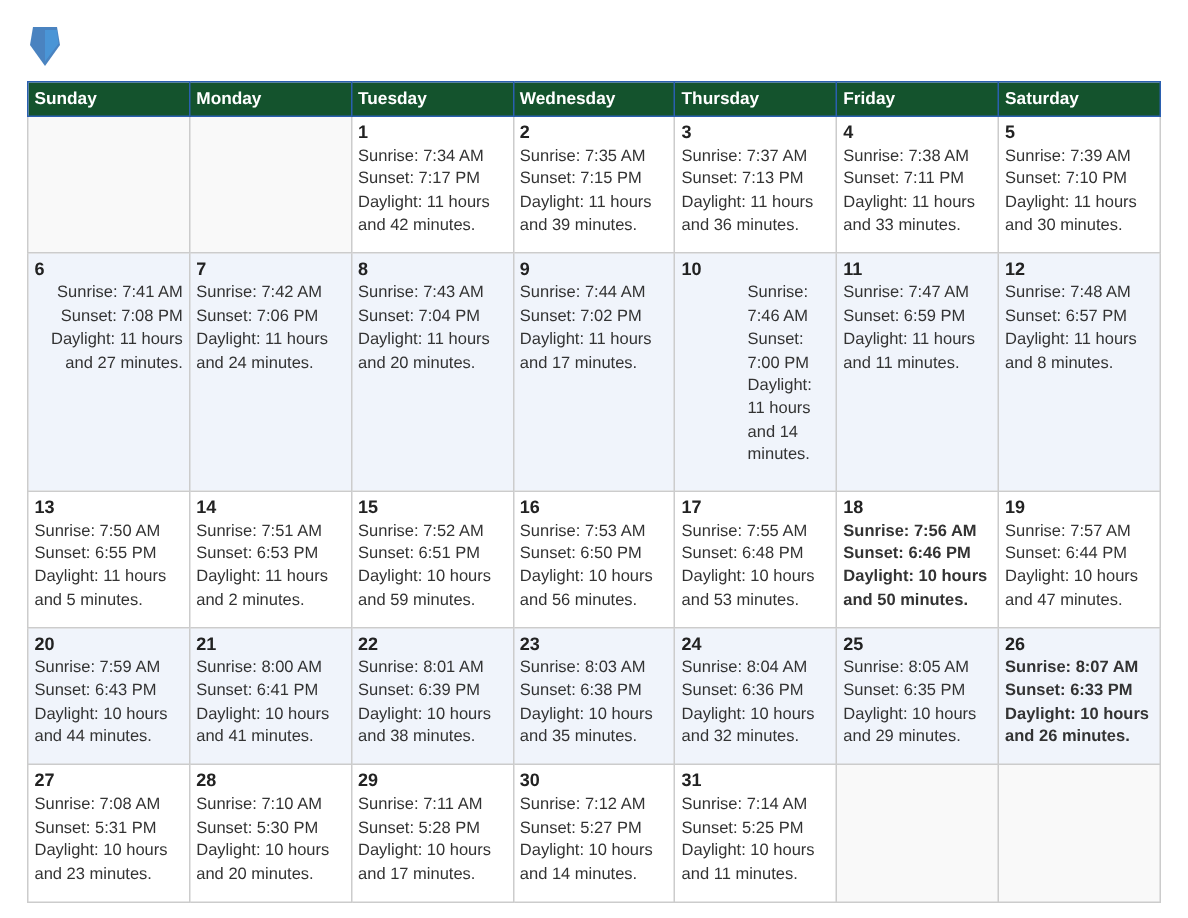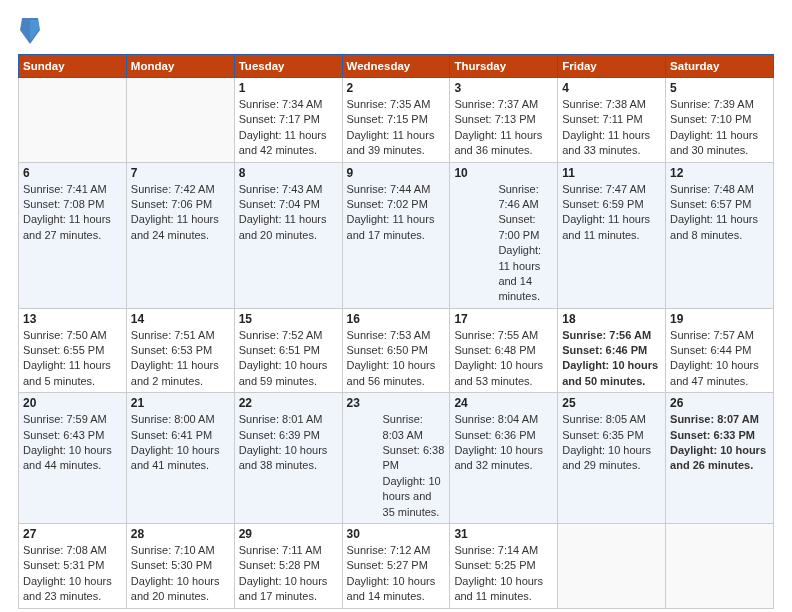--- a/index.html
+++ b/index.html
@@ -61,21 +61,21 @@
       font-size: 14px;
       color: #555;
     }
     .calendar {
       flex: 1;
       border-collapse: collapse;
       width: 100%;
       table-layout: fixed;
     }
     .calendar thead tr th {
-      background: #c2410c;
+      background: #14532d;
       color: #fff;
       font-size: 11.5px;
       font-weight: bold;
       padding: 5px 4px;
       text-align: left;
       border: 1px solid #2a5fb0;
     }
     .calendar tbody tr td {
       border: 1px solid #ccc;
       vertical-align: top;
@@ -169,21 +169,21 @@
           <td>
             <div class="day-number">5</div>
             <div class="day-detail" style="white-space: pre-line;">Sunrise: 7:39 AM
 Sunset: 7:10 PM
 Daylight: 11 hours and 30 minutes.</div>
           </td>
         </tr>
         <tr>
           <td>
             <div class="day-number">6</div>
-            <div class="day-detail" style="white-space: pre-line;">Sunrise: 7:41 AM
+            <div class="day-detail" style="white-space: pre-line; text-align: right;">Sunrise: 7:41 AM
 Sunset: 7:08 PM
 Daylight: 11 hours and 27 minutes.</div>
           </td>
           <td>
             <div class="day-number">7</div>
             <div class="day-detail" style="white-space: pre-line;">Sunrise: 7:42 AM
 Sunset: 7:06 PM
 Daylight: 11 hours and 24 minutes.</div>
           </td>
           <td>
@@ -275,21 +275,21 @@
 Daylight: 10 hours and 41 minutes.</div>
           </td>
           <td>
             <div class="day-number">22</div>
             <div class="day-detail" style="white-space: pre-line;">Sunrise: 8:01 AM
 Sunset: 6:39 PM
 Daylight: 10 hours and 38 minutes.</div>
           </td>
           <td>
             <div class="day-number">23</div>
-            <div class="day-detail" style="white-space: pre-line; margin-left: 36px;">Sunrise: 8:03 AM
+            <div class="day-detail" style="white-space: pre-line;">Sunrise: 8:03 AM
 Sunset: 6:38 PM
 Daylight: 10 hours and 35 minutes.</div>
           </td>
           <td>
             <div class="day-number">24</div>
             <div class="day-detail" style="white-space: pre-line;">Sunrise: 8:04 AM
 Sunset: 6:36 PM
 Daylight: 10 hours and 32 minutes.</div>
           </td>
           <td>

